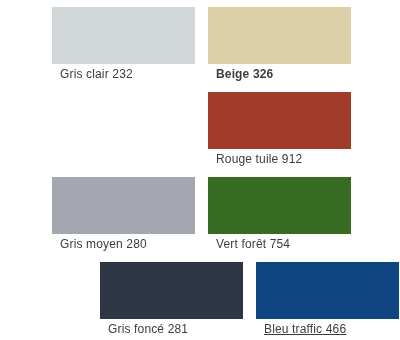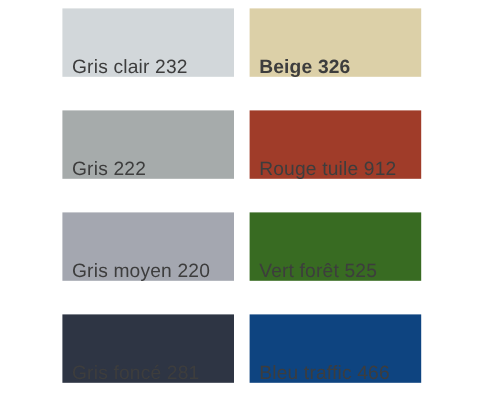--- a/index.html
+++ b/index.html
@@ -31,63 +31,59 @@
 
   .swatch-cell {
     position: absolute;
     left: 0;
     width: 200px;
     height: 85px;
   }
   .swatch-cell.r0 { top: 0px;   }
   .swatch-cell.r1 { top: 85px;  }
   .swatch-cell.r2 { top: 170px; }
-  .swatch-cell.r3 { top: 255px; }
+  .swatch-cell.r3 { top: 255px; margin-left: 48px; }
 
   .swatch-chip {
     position: absolute;
     top: 7px;
     height: 57px;
     border: 0;
   }
   .column.left .swatch-chip  { left: 52px;  width: 143px; }
   .column.right .swatch-chip { left: 8px;   width: 143px; }
 
   .swatch-label {
     position: absolute;
-    top: 51px;
-    font-size: 16px;
+    top: 68px;
+    font-size: 12px;
     line-height: 12px;
     color: #3d3d3d;
     letter-spacing: 0.15px;
     white-space: nowrap;
   }
   .column.left .swatch-label  { left: 60px; }
   .column.right .swatch-label { left: 16px; }
 </style>
 </head>
 <body>
 
 <div id="palette" style="background-color: rgb(255, 255, 255);">
 
   <div class="column left">
 
     <div class="swatch-cell r0">
       <div class="swatch-chip" style="background-color: rgb(210, 215, 218);"></div>
       <div class="swatch-label" style="color: rgb(61, 61, 61);">Gris clair 232</div>
     </div>
 
-    <div class="swatch-cell r1">
-      <div class="swatch-chip" style="background-color: rgb(166, 171, 171);"></div>
-      <div class="swatch-label" style="color: rgb(61, 61, 61);">Gris 222</div>
-    </div>
 
     <div class="swatch-cell r2">
       <div class="swatch-chip" style="background-color: rgb(164, 167, 176);"></div>
-      <div class="swatch-label" style="color: rgb(61, 61, 61);">Gris moyen 220</div>
+      <div class="swatch-label" style="color: rgb(61, 61, 61);">Gris moyen 280</div>
     </div>
 
     <div class="swatch-cell r3">
       <div class="swatch-chip" style="background-color: rgb(46, 53, 68);"></div>
       <div class="swatch-label" style="color: rgb(61, 61, 61);">Gris foncé 281</div>
     </div>
 
   </div>
 
   <div class="column right">
@@ -97,23 +93,23 @@
       <div class="swatch-label" style="color: rgb(61, 61, 61); font-weight: bold;">Beige 326</div>
     </div>
 
     <div class="swatch-cell r1">
       <div class="swatch-chip" style="background-color: rgb(160, 60, 41);"></div>
       <div class="swatch-label" style="color: rgb(61, 61, 61);">Rouge tuile 912</div>
     </div>
 
     <div class="swatch-cell r2">
       <div class="swatch-chip" style="background-color: rgb(56, 107, 34);"></div>
-      <div class="swatch-label" style="color: rgb(61, 61, 61);">Vert forêt 525</div>
+      <div class="swatch-label" style="color: rgb(61, 61, 61);">Vert forêt 754</div>
     </div>
 
     <div class="swatch-cell r3">
       <div class="swatch-chip" style="background-color: rgb(14, 68, 128);"></div>
-      <div class="swatch-label" style="color: rgb(61, 61, 61);">Bleu traffic 466</div>
+      <div class="swatch-label" style="color: rgb(61, 61, 61); text-decoration: underline;">Bleu traffic 466</div>
     </div>
 
   </div>
 
 </div>
 
 </body></html>

